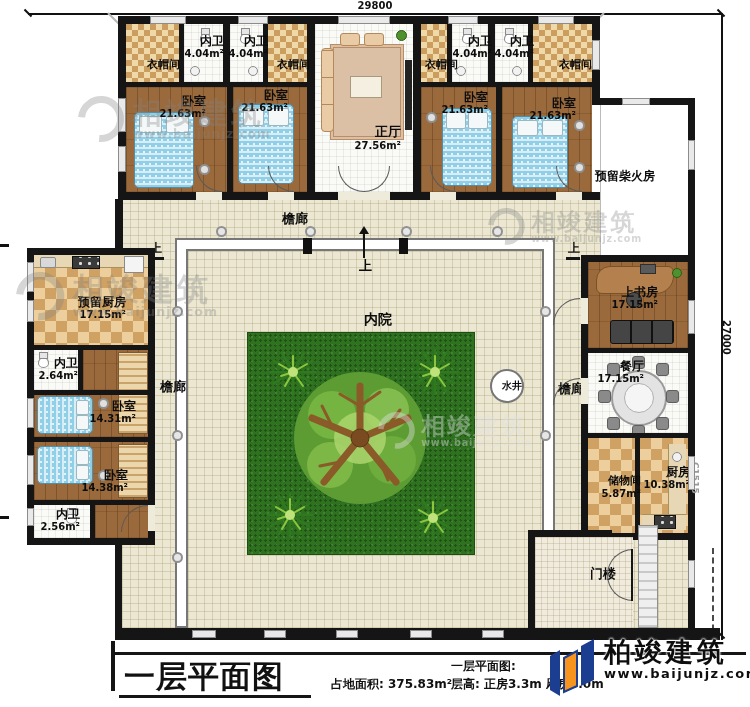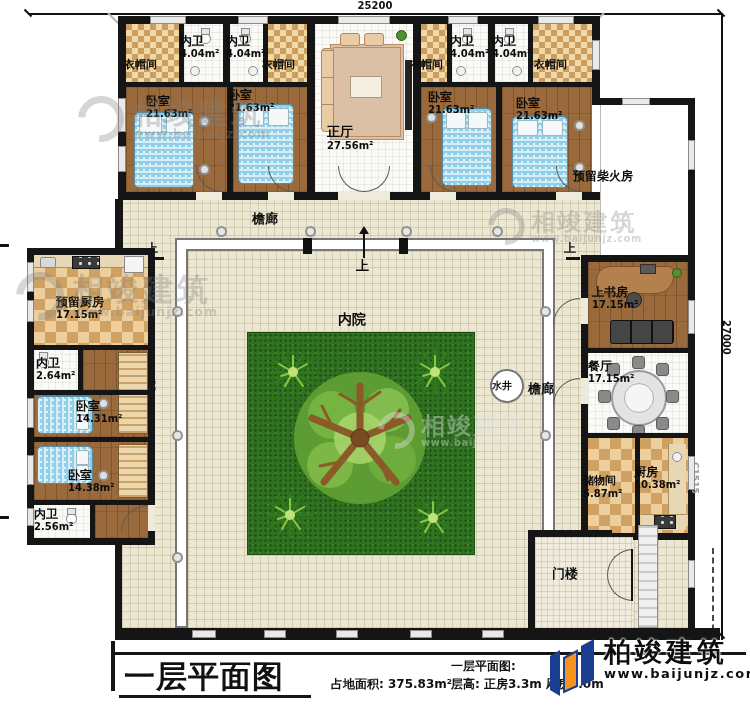--- a/index.html
+++ b/index.html
@@ -18,21 +18,21 @@
     repeating-linear-gradient(0deg,rgba(55,28,5,.16) 0 1px,transparent 1px 26px)}
   .check12{background:repeating-conic-gradient(#f0d9a9 0 25%,#cb9e60 0 50%);background-size:12px 12px}
   .check22{background:repeating-conic-gradient(#eccf9c 0 25%,#cfa263 0 50%);background-size:22px 22px}
   .gfloor{background-color:#f0ebdd;background-image:
     repeating-linear-gradient(0deg,rgba(150,140,100,.25) 0 1px,transparent 1px 6px),
     repeating-linear-gradient(90deg,rgba(150,140,100,.25) 0 1px,transparent 1px 6px)}
   .white{background:#fff}
   .lawn{position:absolute;background-color:#2e7220;border:1px solid #1d4f12;background-image:
     radial-gradient(rgba(0,0,0,.30) 1px,transparent 1.3px),
     radial-gradient(rgba(255,255,255,.10) 1px,transparent 1.3px);background-size:5px 5px,8px 8px}
-  .lbl{display:flex;flex-direction:column;align-items:flex-start;justify-content:center;text-align:center;color:#0c0c0c;line-height:1.12;white-space:nowrap}
+  .lbl{display:flex;flex-direction:column;align-items:flex-end;justify-content:center;text-align:center;color:#0c0c0c;line-height:1.12;white-space:nowrap}
   .lbl .n{font-weight:bold;font-size:12px}
   .lbl .n.big{font-size:13px}
   .lbl .n.sm{font-size:11px}
   .lbl .a{font-weight:bold;font-size:10px}
   .da{border:1.4px solid #5a5a5a;background:transparent}
   .da.bl{border-top:none;border-right:none;border-radius:0 0 0 100%}
   .da.br{border-top:none;border-left:none;border-radius:0 0 100% 0}
   .da.tl{border-bottom:none;border-right:none;border-radius:100% 0 0 0}
   .dg{background:#efebdb}
   .colm{background:#111}
@@ -73,21 +73,21 @@
   .brand-t1{font-size:27px;font-weight:bold;letter-spacing:4px;color:#0d0d0d;line-height:1.05;text-shadow:0 0 2px #fff,0 0 2px #fff,0 0 3px #fff}
   .brand-t2{font-size:13px;font-weight:bold;letter-spacing:1.5px;color:#0d0d0d;text-shadow:0 0 2px #fff,0 0 2px #fff}
   .upArrowHead{position:absolute;width:0;height:0;border-left:5px solid transparent;border-right:5px solid transparent;border-bottom:8px solid #111}
   .chamf{position:absolute;height:2px;background:#b8b8b8}
 </style>
 </head>
 <body>
 
 <div class="canvas">
 
-  <div class="dimtxt" style="left:340px;top:0;width:70px;text-align:center">25200</div>
+  <div class="dimtxt" style="left:340px;top:0;width:70px;text-align:center">29800</div>
   <div class="dim" style="left:28px;top:13px;width:694px;height:2px"></div>
   <div class="tick" style="left:23px;top:12px"></div>
   <div class="tick" style="left:716px;top:12px"></div>
   <div class="dim" style="left:721px;top:13px;width:2px;height:627px"></div>
   <div class="tick" style="left:716px;top:634px"></div>
   <div class="dimtxt" style="left:732px;top:320px;transform:rotate(90deg);transform-origin:0 0">27000</div>
   <div class="dim" style="left:0;top:244px;width:9px;height:3px"></div>
   <div class="dim" style="left:0;top:516px;width:9px;height:3px"></div>
   <div class="chamf" style="left:103px;top:24px;width:34px;transform:rotate(45deg)"></div>
   <div class="chamf" style="left:575px;top:24px;width:34px;transform:rotate(-45deg)"></div>

